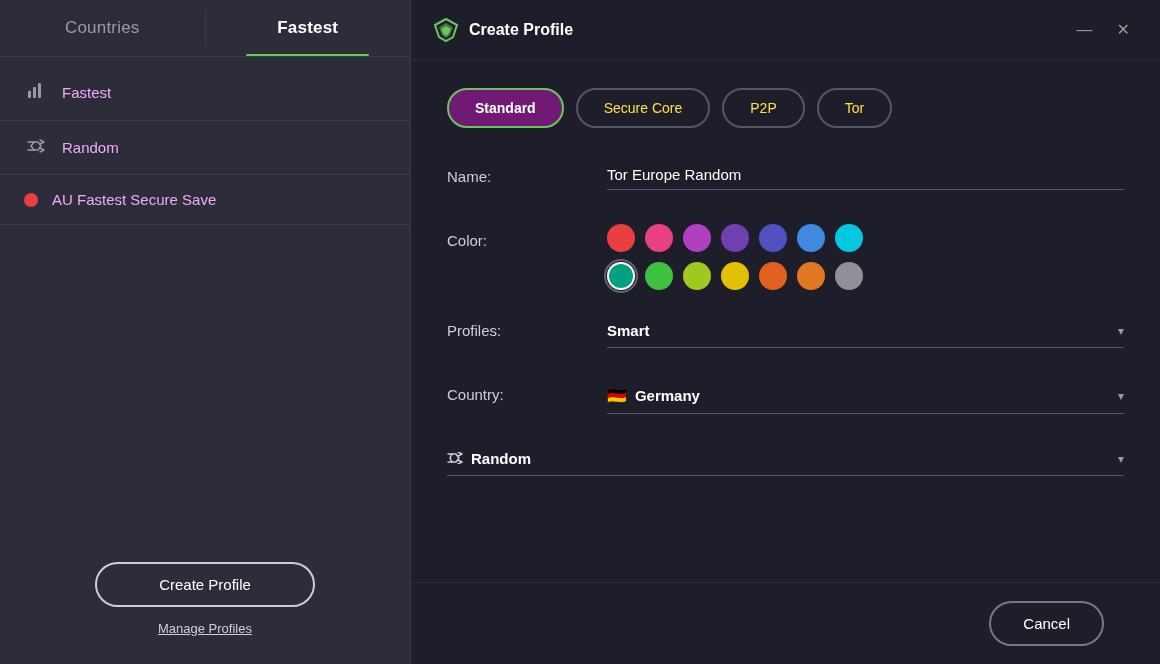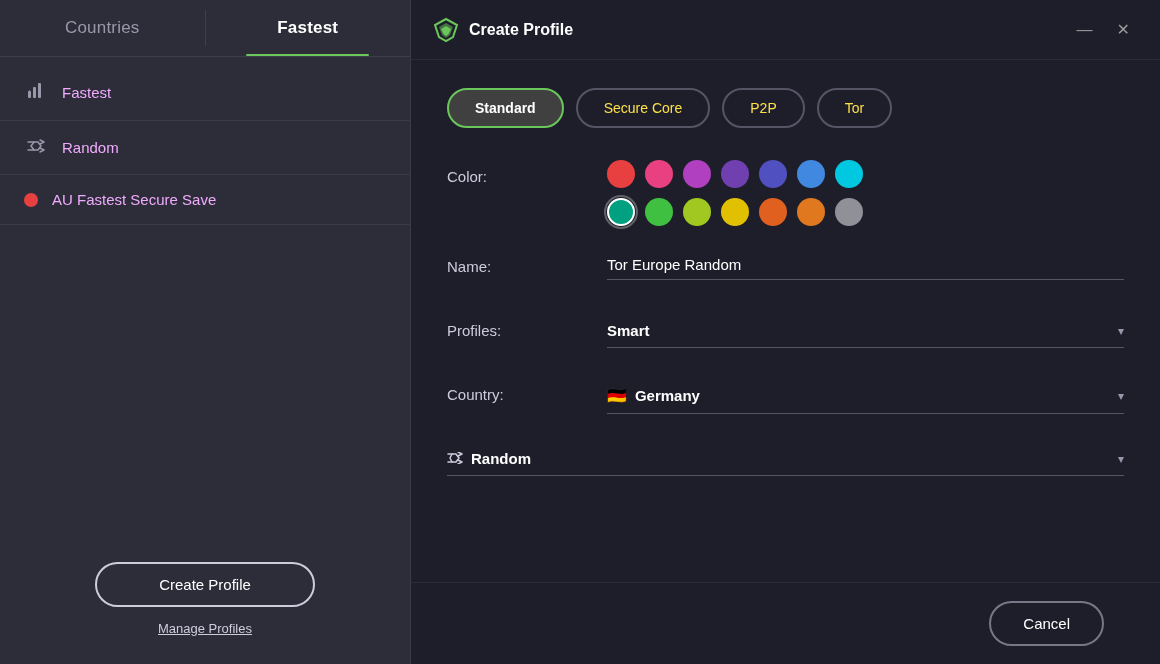--- a/index.html
+++ b/index.html
@@ -195,21 +195,21 @@
       border-radius: 30px;
       border: 2px solid #555566;
       background: transparent;
       color: #fde047;
       font-size: 14px;
       font-weight: 500;
       cursor: pointer;
     }
 
     .type-tab.active {
-      background: #404040;
+      background: #701a75;
       border-color: #6bc65b;
       color: #ffffff;
       font-weight: 600;
     }
 
     
     .form-row {
       display: flex;
       align-items: flex-start;
       margin-bottom: 24px;
@@ -398,20 +398,27 @@
     </div>
   </div>
 
   <div class="modal-content">
 
     <div class="type-tabs">
       <button class="type-tab active">Standard</button>
       <button class="type-tab">Secure Core</button>
       <button class="type-tab">P2P</button>
       <button class="type-tab">Tor</button>
+    </div>
+
+    <div class="form-row">
+      <div class="form-label">Name:</div>
+      <div class="form-value">
+        <input class="name-input" type="text" value="Tor Europe Random" style="">
+      </div>
     </div>
 
     <div class="form-row">
       <div class="form-label">Color:</div>
       <div class="form-value">
         <div class="color-picker">
           <div class="color-row">
             <div class="color-dot" style="background:#e84040;"></div>
             <div class="color-dot" style="background:#e84080;"></div>
             <div class="color-dot" style="background:#b040c0;"></div>
@@ -427,27 +434,20 @@
             <div class="color-dot" style="background:#e0c000;"></div>
             <div class="color-dot" style="background:#e06020;"></div>
             <div class="color-dot" style="background:#e07820;"></div>
             <div class="color-dot" style="background:#909098;"></div>
           </div>
         </div>
       </div>
     </div>
 
     <div class="form-row">
-      <div class="form-label">Name:</div>
-      <div class="form-value">
-        <input class="name-input" type="text" value="Tor Europe Random" style="">
-      </div>
-    </div>
-
-    <div class="form-row">
       <div class="form-label">Profiles:</div>
       <div class="form-value">
         <div class="dropdown">
           <span class="dropdown-bold">Smart</span>
           <span class="dropdown-arrow">▾</span>
         </div>
       </div>
     </div>
 
     <div class="form-row">

